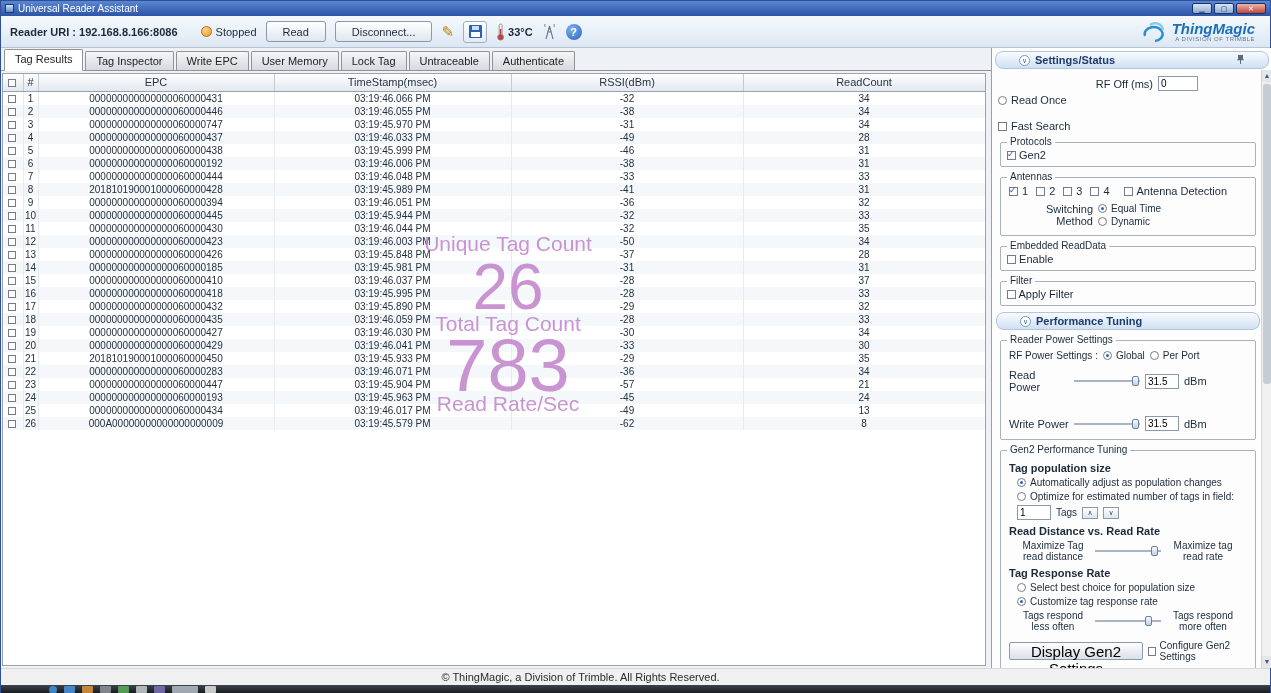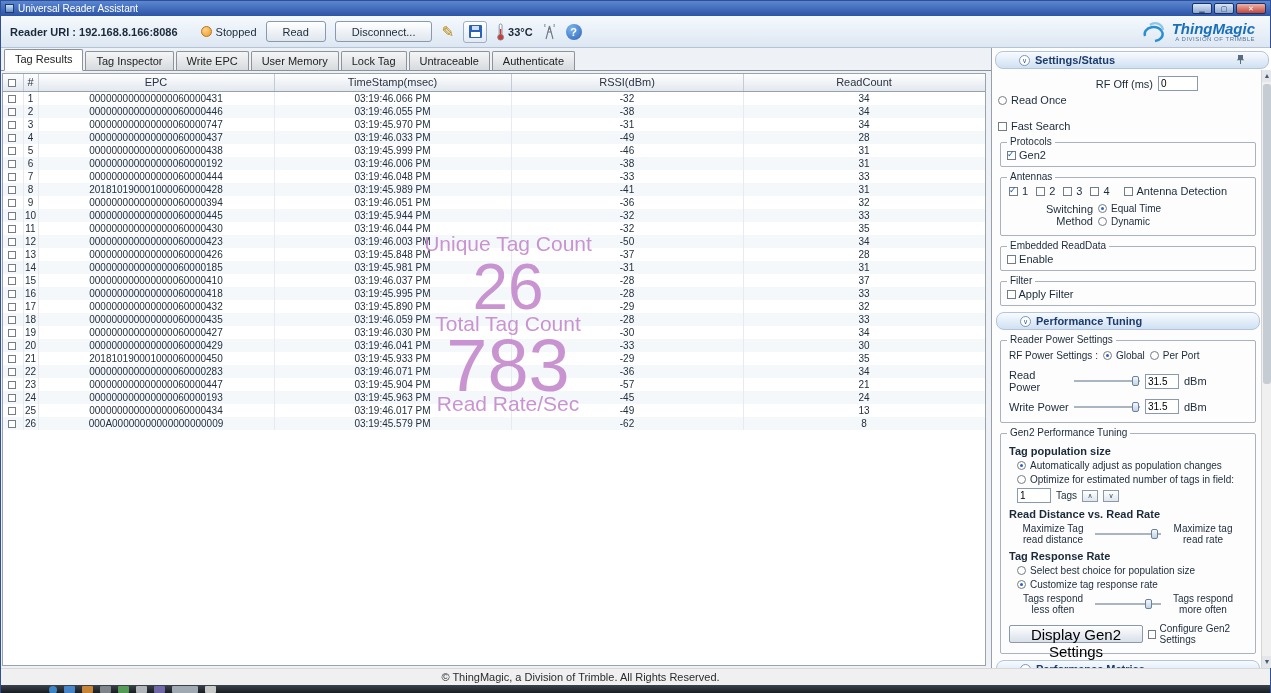--- a/index.html
+++ b/index.html
@@ -539,21 +539,21 @@
           </label>
         </div>
         <div class="row" style="margin-top:8px;">
           <span style="width:60px;">Read Power</span>
           <span class="slider">
               <span class="thumb" style="left:58px;"></span>
             </span>
           <input class="tbox w34" value="31.5" style="">
           <span>dBm</span>
         </div>
-        <div class="row" style="margin-top:6px;">
+        <div class="row" style="margin-top:23px;">
           <span style="width:60px;">Write Power</span>
           <span class="slider">
               <span class="thumb" style="left:58px;"></span>
             </span>
           <input class="tbox w34" value="31.5" style="">
           <span>dBm</span>
         </div>
       </div>
 
       <div class="group">

